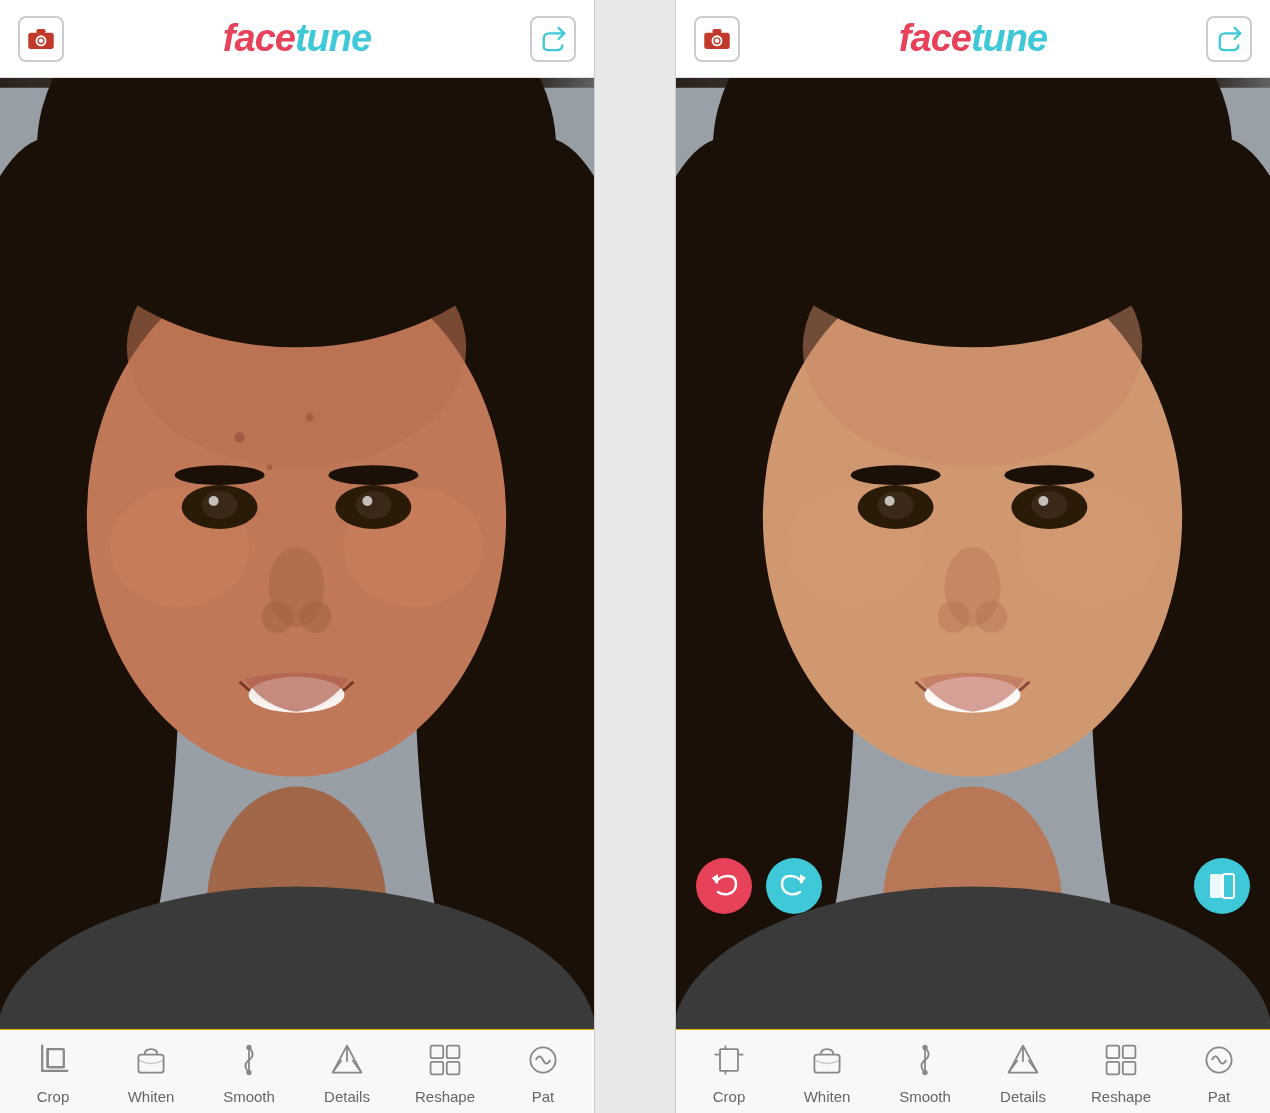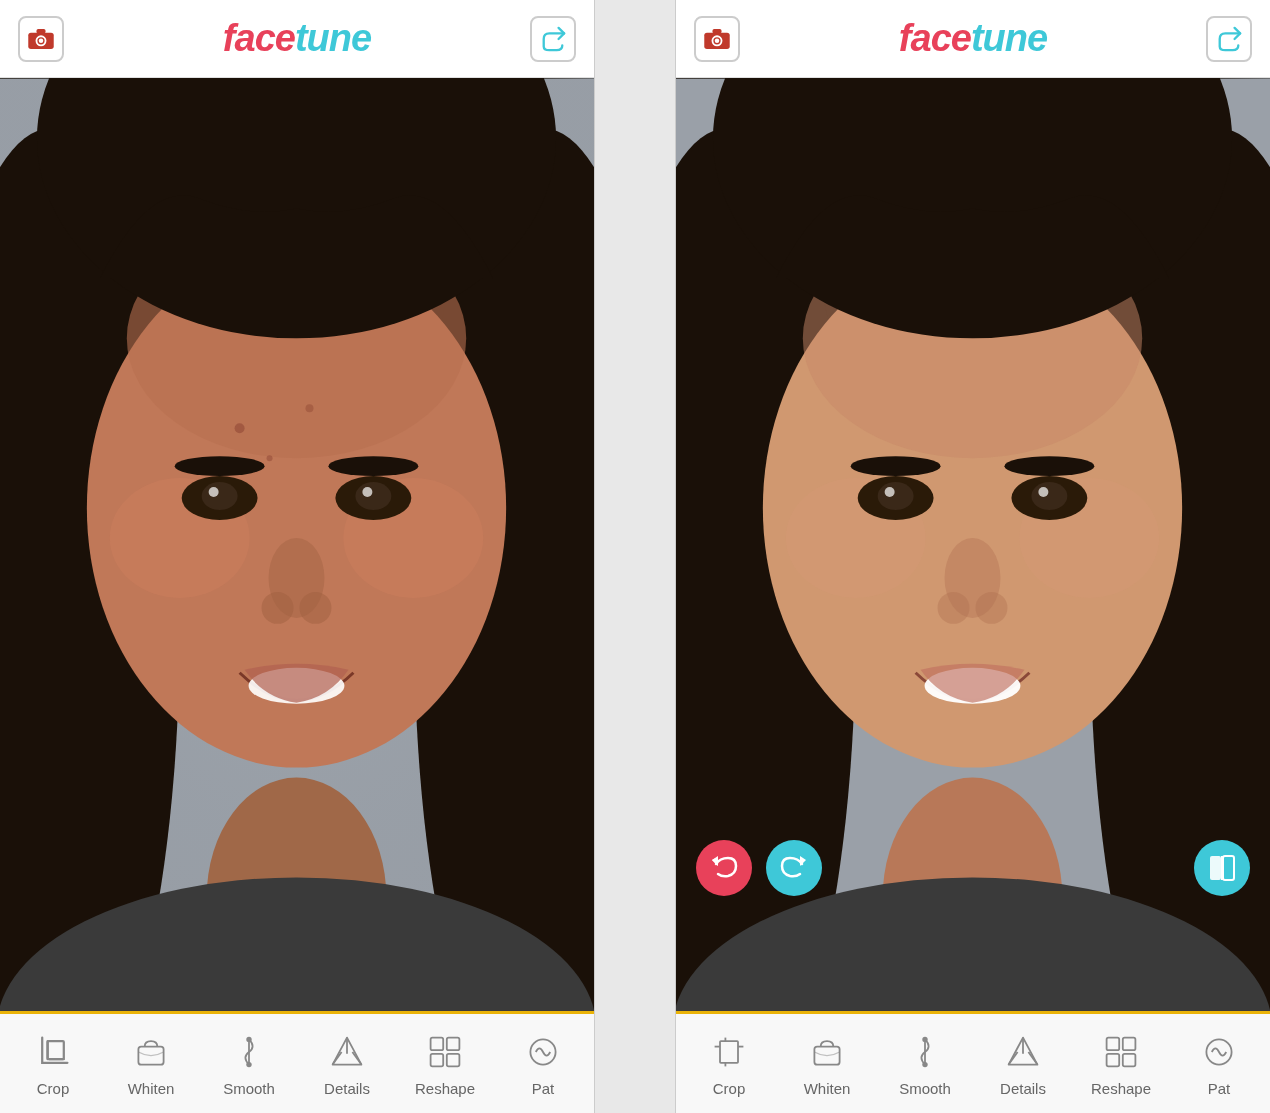--- a/index.html
+++ b/index.html
@@ -76,23 +76,23 @@
     
     .photo-area {
       flex: 1;
       background: #a0a8b0;
       overflow: hidden;
       position: relative;
     }
 
     
     .toolbar {
-      height: 102px;
+      height: 84px;
       background: #f8f8f8;
-      border-top: 3px solid #eab308;
+      border-top: 1px solid #eab308;
       display: flex;
       align-items: center;
       justify-content: flex-start;
       padding: 0 4px;
       flex-shrink: 0;
       overflow: hidden;
     }
 
     .toolbar-item {
       display: flex;

